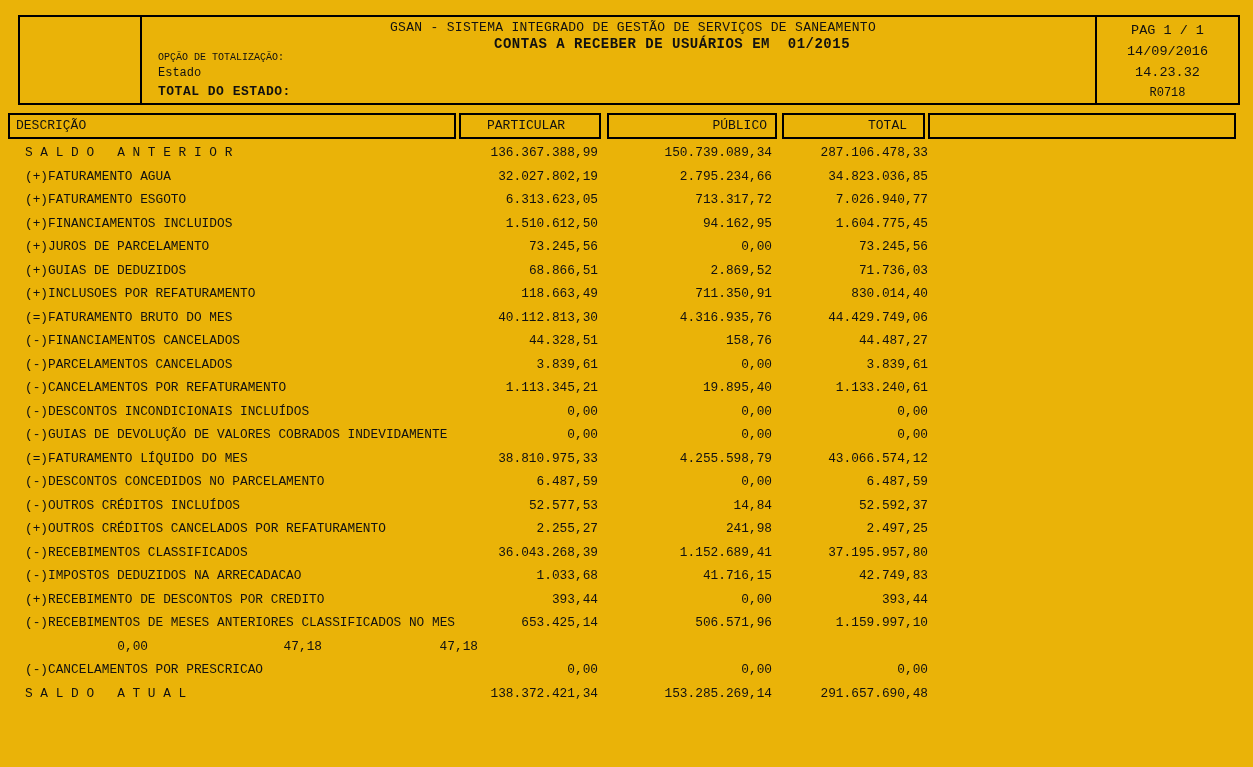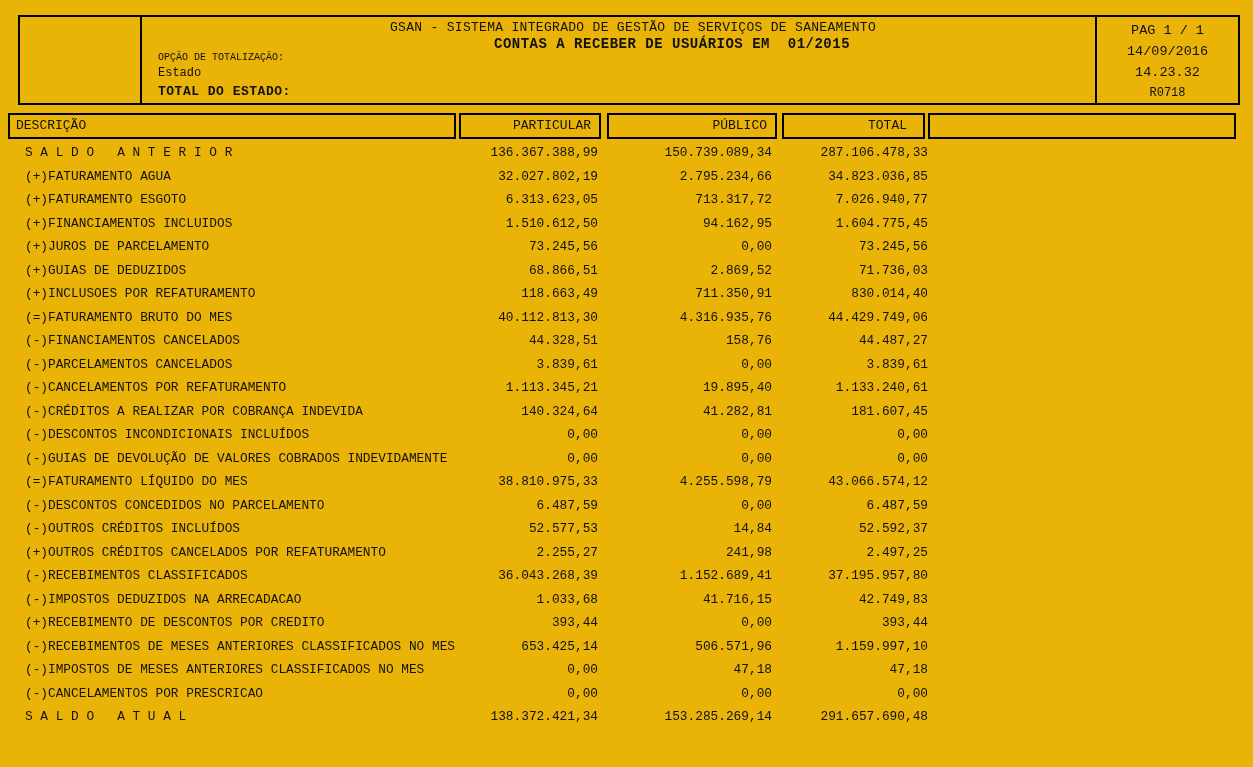--- a/index.html
+++ b/index.html
@@ -56,21 +56,21 @@
     width: 1228px; height: 26px;
   }
   .col-box {
     position: absolute; top: 0; height: 26px;
     border: 2px solid #000;
     box-sizing: border-box;
     font-size: 13px;
     line-height: 21px;
   }
   .col-desc     { left: 0px;   width: 448px; padding-left: 6px;  text-align: left; }
-  .col-part     { left: 451px; width: 142px; padding-right: 8px; text-align: right; }
+  .col-part     { left: 451px; width: 142px; padding-right: 8px; text-align: center; }
   .col-pub      { left: 599px; width: 170px; padding-right: 8px; text-align: right; }
   .col-total    { left: 774px; width: 143px; padding-right: 16px; text-align: right; }
   .col-filler   { left: 920px; width: 308px; }
 
   
   .rows {
     position: absolute;
     left: 8px; top: 141px;
     width: 1228px;
   }
@@ -189,26 +189,20 @@
     <div class="cell num total">3.839,61</div>
   </div>
 
   <div class="row">
     <div class="cell desc"><span class="prefix">(-)</span><span class="label">CANCELAMENTOS POR REFATURAMENTO</span></div>
     <div class="cell num particular">1.113.345,21</div>
     <div class="cell num publico">19.895,40</div>
     <div class="cell num total">1.133.240,61</div>
   </div>
 
-  <div class="row">
-    <div class="cell desc"><span class="prefix">(-)</span><span class="label">CRÉDITOS A REALIZAR POR COBRANÇA INDEVIDA</span></div>
-    <div class="cell num particular">140.324,64</div>
-    <div class="cell num publico">41.282,81</div>
-    <div class="cell num total">181.607,45</div>
-  </div>
 
   <div class="row">
     <div class="cell desc"><span class="prefix">(-)</span><span class="label">DESCONTOS INCONDICIONAIS INCLUÍDOS</span></div>
     <div class="cell num particular">0,00</div>
     <div class="cell num publico">0,00</div>
     <div class="cell num total">0,00</div>
   </div>
 
   <div class="row">
     <div class="cell desc"><span class="prefix">(-)</span><span class="label">GUIAS DE DEVOLUÇÃO DE VALORES COBRADOS INDEVIDAMENTE</span></div>
@@ -268,21 +262,20 @@
   </div>
 
   <div class="row">
     <div class="cell desc"><span class="prefix">(-)</span><span class="label">RECEBIMENTOS DE MESES ANTERIORES CLASSIFICADOS NO MES</span></div>
     <div class="cell num particular">653.425,14</div>
     <div class="cell num publico">506.571,96</div>
     <div class="cell num total">1.159.997,10</div>
   </div>
 
   <div class="row">
-    <div class="cell desc"><span class="prefix">(-)</span><span class="label">IMPOSTOS DE MESES ANTERIORES CLASSIFICADOS NO MES</span></div>
     <div class="cell num particular">0,00</div>
     <div class="cell num publico">47,18</div>
     <div class="cell num total">47,18</div>
   </div>
 
   <div class="row">
     <div class="cell desc"><span class="prefix">(-)</span><span class="label">CANCELAMENTOS POR PRESCRICAO</span></div>
     <div class="cell num particular">0,00</div>
     <div class="cell num publico">0,00</div>
     <div class="cell num total">0,00</div>

